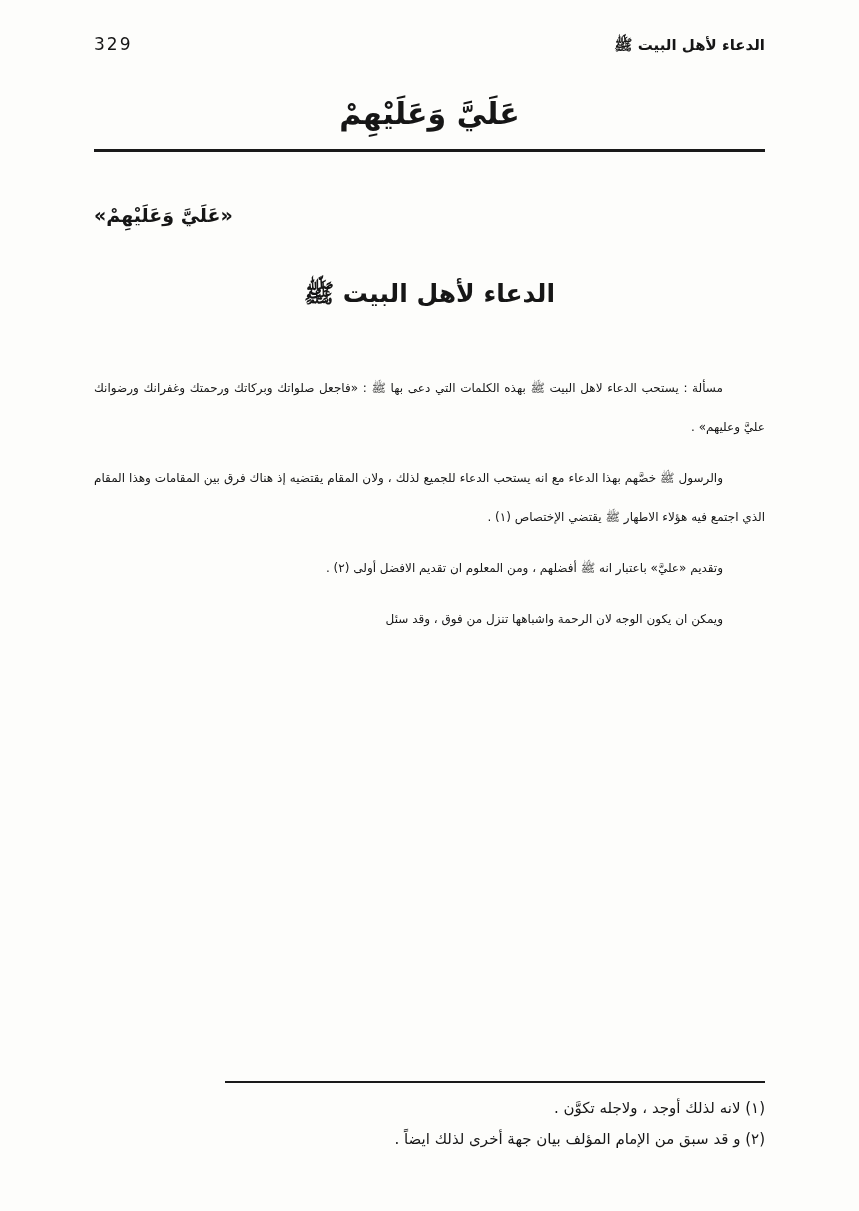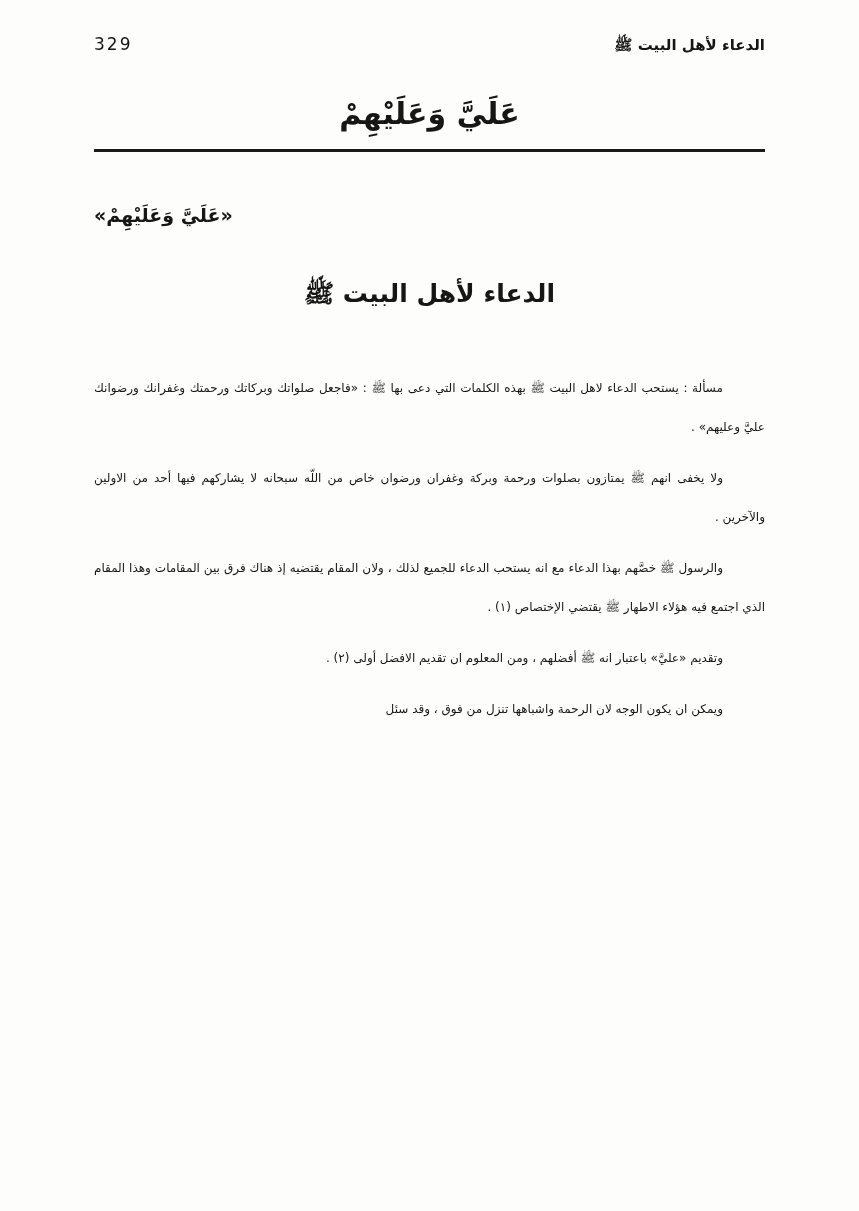--- a/index.html
+++ b/index.html
@@ -94,20 +94,26 @@
   <div class="calligraphy-main">عَلَيَّ وَعَلَيْهِمْ</div>
 
   <hr class="divider">
 
   <div class="calligraphy-quoted">«عَلَيَّ وَعَلَيْهِمْ»</div>
 
   <h1 class="chapter-title">الدعاء لأهل البيت ﷺ</h1>
 
   <main class="body-text">
       <p class="para">مسألة : يستحب الدعاء لاهل البيت ﷺ بهذه الكلمات التي دعى بها ﷺ : «فاجعل صلواتك وبركاتك ورحمتك وغفرانك ورضوانك عليَّ وعليهم» .</p>
-      <p class="para">ولا يخفى انهم ﷺ يمتازون بصلوات ورحمة وبركة وغفران ورضوان خاص من اللّه سبحانه لا يشاركهم فيها أحد من الاولين والآخرين .</p>
       <p class="para">والرسول ﷺ خصَّهم بهذا الدعاء مع انه يستحب الدعاء للجميع لذلك ، ولان المقام يقتضيه إذ هناك فرق بين المقامات وهذا المقام الذي اجتمع فيه هؤلاء الاطهار ﷺ يقتضي الإختصاص (١) .</p>
       <p class="para">وتقديم «عليَّ» باعتبار انه ﷺ أفضلهم ، ومن المعلوم ان تقديم الافضل أولى (٢) .</p>
       <p class="para">ويمكن ان يكون الوجه لان الرحمة واشباهها تنزل من فوق ، وقد سئل</p>
     </main>
 
+  <div class="footnotes">
+    <hr class="footnote-rule">
+    <div>
+        <div class="footnote">(١) لانه لذلك أوجد ، ولاجله تكوَّن .</div>
+        <div class="footnote">(٢) و قد سبق من الإمام المؤلف بيان جهة أخرى لذلك ايضاً .</div>
+      </div>
+  </div>
 
 </div>
 
 </body></html>

